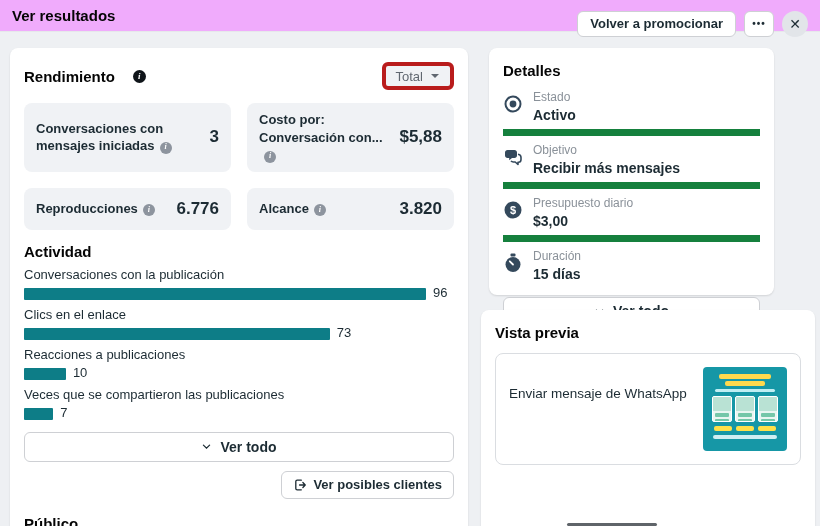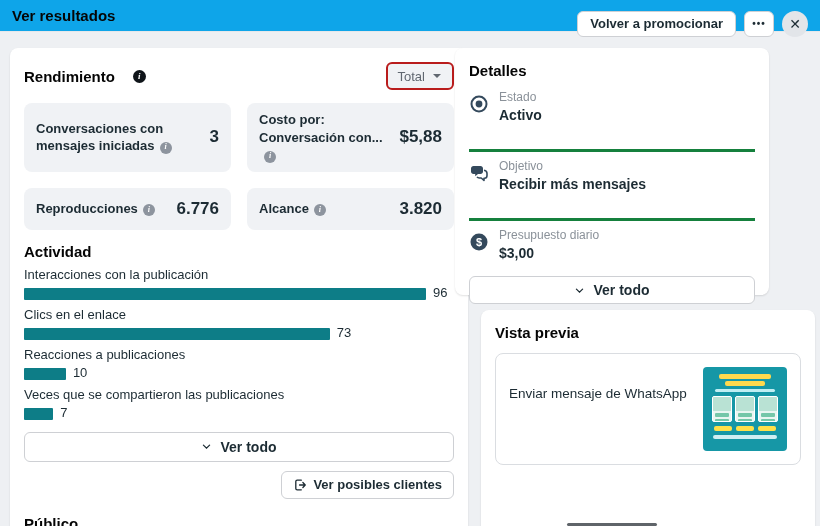--- a/index.html
+++ b/index.html
@@ -6,21 +6,21 @@
   html,body { width:820px; height:526px; }
   body {
     position:relative; overflow:hidden;
     background:#eef0f3;
     font-family:"Liberation Sans", sans-serif;
     color:#1c2b33;
   }
   
   .topbar {
     position:absolute; top:0; left:0; right:0; height:32px;
-    background:#0ea5e9; border-bottom:1px solid #e6e8eb;
+    background:#f0abfc; border-bottom:1px solid #e6e8eb;
     display:flex; align-items:center; padding:0 12px;
   }
   .topbar-title { font-size:15px; font-weight:bold; color:#050505; }
   .topbar-actions { margin-left:auto; display:flex; align-items:center; gap:8px;margin-top:16px; }
   .btn {
     display:inline-flex; align-items:center; justify-content:center;
     border:1px solid #ced0d4; border-radius:6px; background:#fff;
     font-family:inherit; font-size:13px; font-weight:bold; color:#1c2b33;
     cursor:pointer; white-space:nowrap;
   }
@@ -30,37 +30,37 @@
     height:26px; width:26px; border-radius:50%; background:#e2e5e9; border:none;
     font-size:14px; color:#1c2b33; display:inline-flex; align-items:center; justify-content:center;
     cursor:pointer;
   }
   
   .panel {
     position:absolute; background:#fff; border-radius:8px;
     box-shadow:0 1px 2px rgba(0,0,0,0.12); padding:14px;
   }
   #perf-panel  { left:10px;  top:48px; width:458px; height:520px; }
-  #details-panel { left:455px; top:48px; width:314px; height:247px; }
+  #details-panel { left:489px; top:48px; width:285px; height:247px; }
   #preview-panel { left:481px; top:310px; width:334px; height:300px; }
   .panel h2 { font-size:15px; font-weight:bold; color:#050505; }
   
   .perf-header { display:flex; align-items:center; }
   .perf-title-wrap { display:flex; align-items:center; gap:18px; }
   .info-dot {
     display:inline-flex; width:13px; height:13px; border-radius:50%;
     background:#0f1419; color:#fff; align-items:center; justify-content:center;
     font-family:"Liberation Serif", serif; font-size:9px; font-weight:bold; font-style:italic;
     flex-shrink:0; cursor:pointer;
   }
   .info-dot::after { content:"i"; }
   .info-dot.gray { background:#8d949e; width:12px; height:12px; font-size:8px; }
   .total-chip {
     margin-left:auto; height:28px; padding:0 10px;
-    background:#f0f2f5; border:2px solid #b91c1c; border-radius:6px;
+    background:#f0f2f5; border:4px solid #b91c1c; border-radius:6px;
     display:flex; align-items:center; gap:7px;
     font-size:13px; color:#606770; cursor:pointer;
   }
   
   .cards { display:grid; grid-template-columns:1fr 1fr; gap:16px; margin-top:13px; }
   .card {
     background:#f0f2f5; border-radius:8px; padding:8px 12px;
     display:flex; align-items:center; min-height:42px;
   }
   .card-label {
@@ -77,21 +77,21 @@
   .act-val { font-size:13px; margin-left:7px; }
   .seeall-btn { width:100%; height:30px; margin-top:12px; gap:8px; font-size:14px; }
   .chev { display:inline-flex; }
   .leads-row { display:flex; justify-content:flex-end; margin-top:9px; }
   .leads-btn { height:28px; padding:0 11px; gap:6px; font-size:13px;text-align:right; }
   
   .publico-title { margin-top:16px; font-size:15px; font-weight:bold; color:#050505; }
   
   .det-rows { margin-top:4px; }
   .det-row { display:flex; align-items:flex-start; padding:7px 0 6px; }
-  .det-row + .det-row { border-top:3px solid #15803d;margin-top:20px; }
+  .det-row + .det-row { border-top:7px solid #15803d; }
   .det-icon { width:20px; height:20px; margin:4px 10px 0 0; flex-shrink:0; color:#34495c; }
   .det-label { font-size:12px; color:#8a9199; }
   .det-value { font-size:14px; font-weight:bold; margin-top:3px; }
   .det-seeall { width:100%; height:28px; margin-top:9px; gap:8px; font-size:14px; }
   
   .preview-card {
     margin-top:12px; border:1px solid #dadde1; border-radius:8px;
     padding:13px; display:flex;
   }
   .preview-text { flex:1; font-size:13.5px; line-height:1.45; }
@@ -159,21 +159,21 @@
     </div>
     <div class="card">
       <div class="card-label"><span>Alcance</span><span class="info-dot gray"></span></div>
       <div class="card-value">3.820</div>
     </div>
   </div>
 
   <div class="activity-title">Actividad</div>
 
   <div class="act-row">
-    <div class="act-label">Interacciones con la publicación</div>
+    <div class="act-label">Conversaciones con la publicación</div>
     <div class="act-bar-row">
       <div class="act-bar" style="width: calc(100% - 28px); background: rgb(13, 125, 135);"></div>
       <div class="act-val">96</div>
     </div>
   </div>
   <div class="act-row">
     <div class="act-label">Clics en el enlace</div>
     <div class="act-bar-row">
       <div class="act-bar" style="width: calc(76.0417% - 21.2917px); background: rgb(13, 125, 135);"></div>
       <div class="act-val">73</div>
@@ -241,20 +241,31 @@
       </div>
     </div>
     <div class="det-row">
       <svg class="det-icon" viewBox="0 0 20 20">
         <circle cx="10" cy="10" r="8.5" fill="#34495c"></circle>
         <text x="10" y="14" text-anchor="middle" font-size="11" font-weight="bold" fill="#fff" font-family="Liberation Sans, sans-serif">$</text>
       </svg>
       <div>
         <div class="det-label">Presupuesto diario</div>
         <div class="det-value">$3,00</div>
+      </div>
+    </div>
+    <div class="det-row">
+      <svg class="det-icon" viewBox="0 0 20 20">
+        <rect x="7.5" y="0.5" width="5" height="3" rx="1" fill="#34495c"></rect>
+        <circle cx="10" cy="11.5" r="7.5" fill="#34495c"></circle>
+        <path d="M10 11.5L6.8 8.3" stroke="#fff" stroke-width="1.8" stroke-linecap="round"></path>
+      </svg>
+      <div>
+        <div class="det-label">Duración</div>
+        <div class="det-value">15 días</div>
       </div>
     </div>
   </div>
   <button class="btn det-seeall">
     <span class="chev">
         <svg width="11" height="11" viewBox="0 0 16 16">
           <path d="M3.5 6l4.5 4.5L12.5 6" fill="none" stroke="#1c2b33" stroke-width="1.8" stroke-linecap="round"></path>
         </svg>
       </span>
     <span>Ver todo</span>

